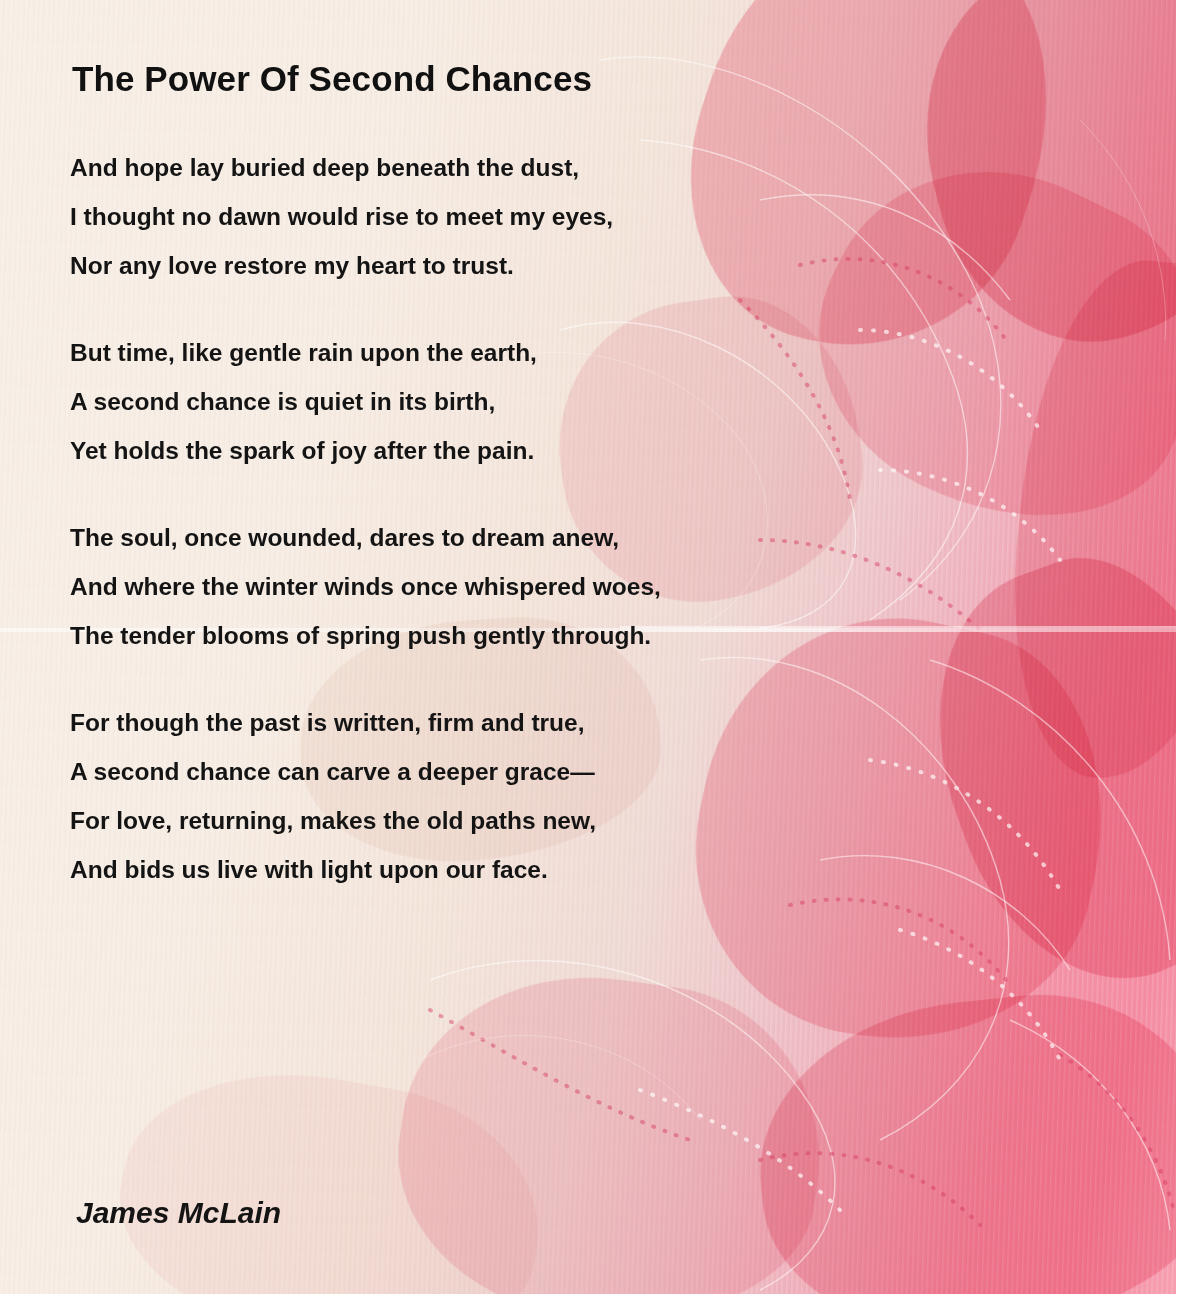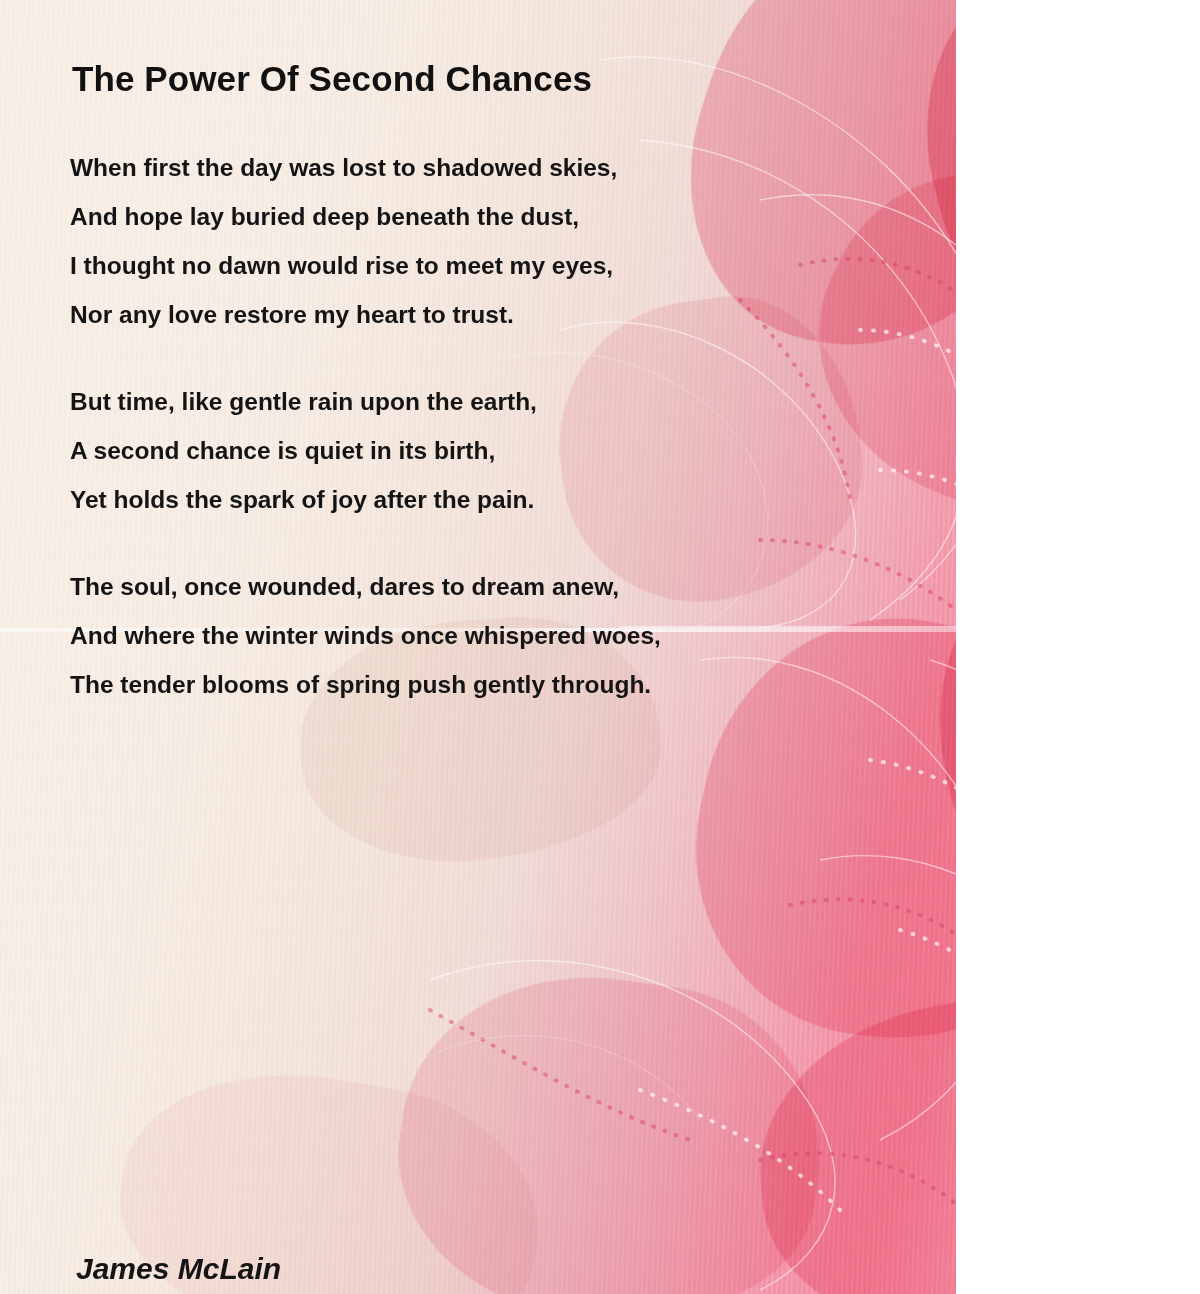--- a/index.html
+++ b/index.html
@@ -8,21 +8,21 @@
   }
   body {
     width: 1200px;
     height: 1294px;
     font-family: "Liberation Sans", sans-serif;
     overflow: hidden;
   }
 
   .poem-card {
     position: relative;
-    width: 956px;
+    width: 1176px;
     height: 1294px;
     overflow: hidden;
     background: #f4e9df;
   }
 
   
   .bg-base {
     position: absolute;
     inset: 0;
     background:
@@ -119,21 +119,21 @@
   .line {
     font-size: 24.5px;
     font-weight: bold;
     color: #141414;
     line-height: 49px;
     white-space: pre;
   }
   .author {
     position: absolute;
     left: 76px;
-    top: 1252px;
+    top: 1196px;
     font-size: 30px;
     font-style: italic;
     font-weight: bold;
     color: #141414;
   }
 </style>
 </head>
 <body>
 
 <div class="poem-card">
@@ -189,32 +189,37 @@
   </svg>
 
   <div class="bg-seam2"></div>
   <div class="bg-seam"></div>
 
   <div class="content">
     <div class="poem-title">The Power Of Second Chances</div>
 
     <div class="stanzas">
       <div class="stanza">
-        <div class="line">When first the day was lost to shadowed skies,</div>
         <div class="line">And hope lay buried deep beneath the dust,</div>
         <div class="line">I thought no dawn would rise to meet my eyes,</div>
         <div class="line">Nor any love restore my heart to trust.</div>
       </div>
       <div class="stanza">
         <div class="line">But time, like gentle rain upon the earth,</div>
         <div class="line">A second chance is quiet in its birth,</div>
         <div class="line">Yet holds the spark of joy after the pain.</div>
       </div>
       <div class="stanza">
         <div class="line">The soul, once wounded, dares to dream anew,</div>
         <div class="line">And where the winter winds once whispered woes,</div>
         <div class="line">The tender blooms of spring push gently through.</div>
       </div>
+      <div class="stanza">
+        <div class="line">For though the past is written, firm and true,</div>
+        <div class="line">A second chance can carve a deeper grace—</div>
+        <div class="line">For love, returning, makes the old paths new,</div>
+        <div class="line">And bids us live with light upon our face.</div>
+      </div>
     </div>
 
     <div class="author">James McLain</div>
   </div>
 </div>
 
 </body></html>

